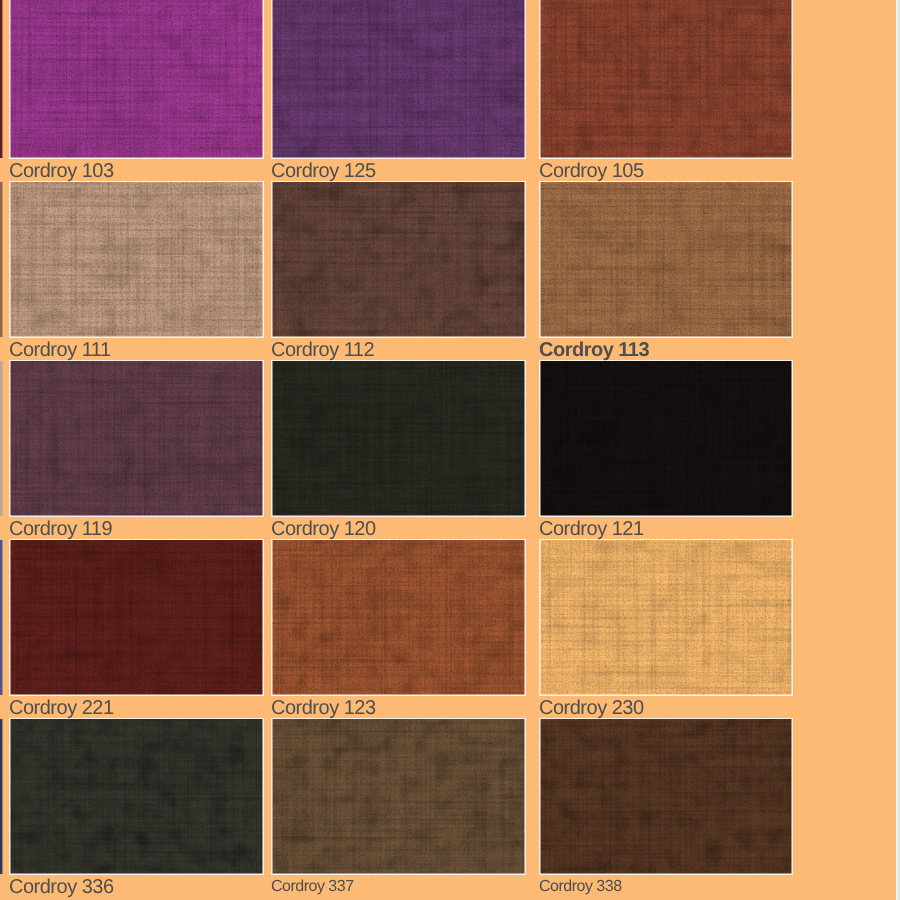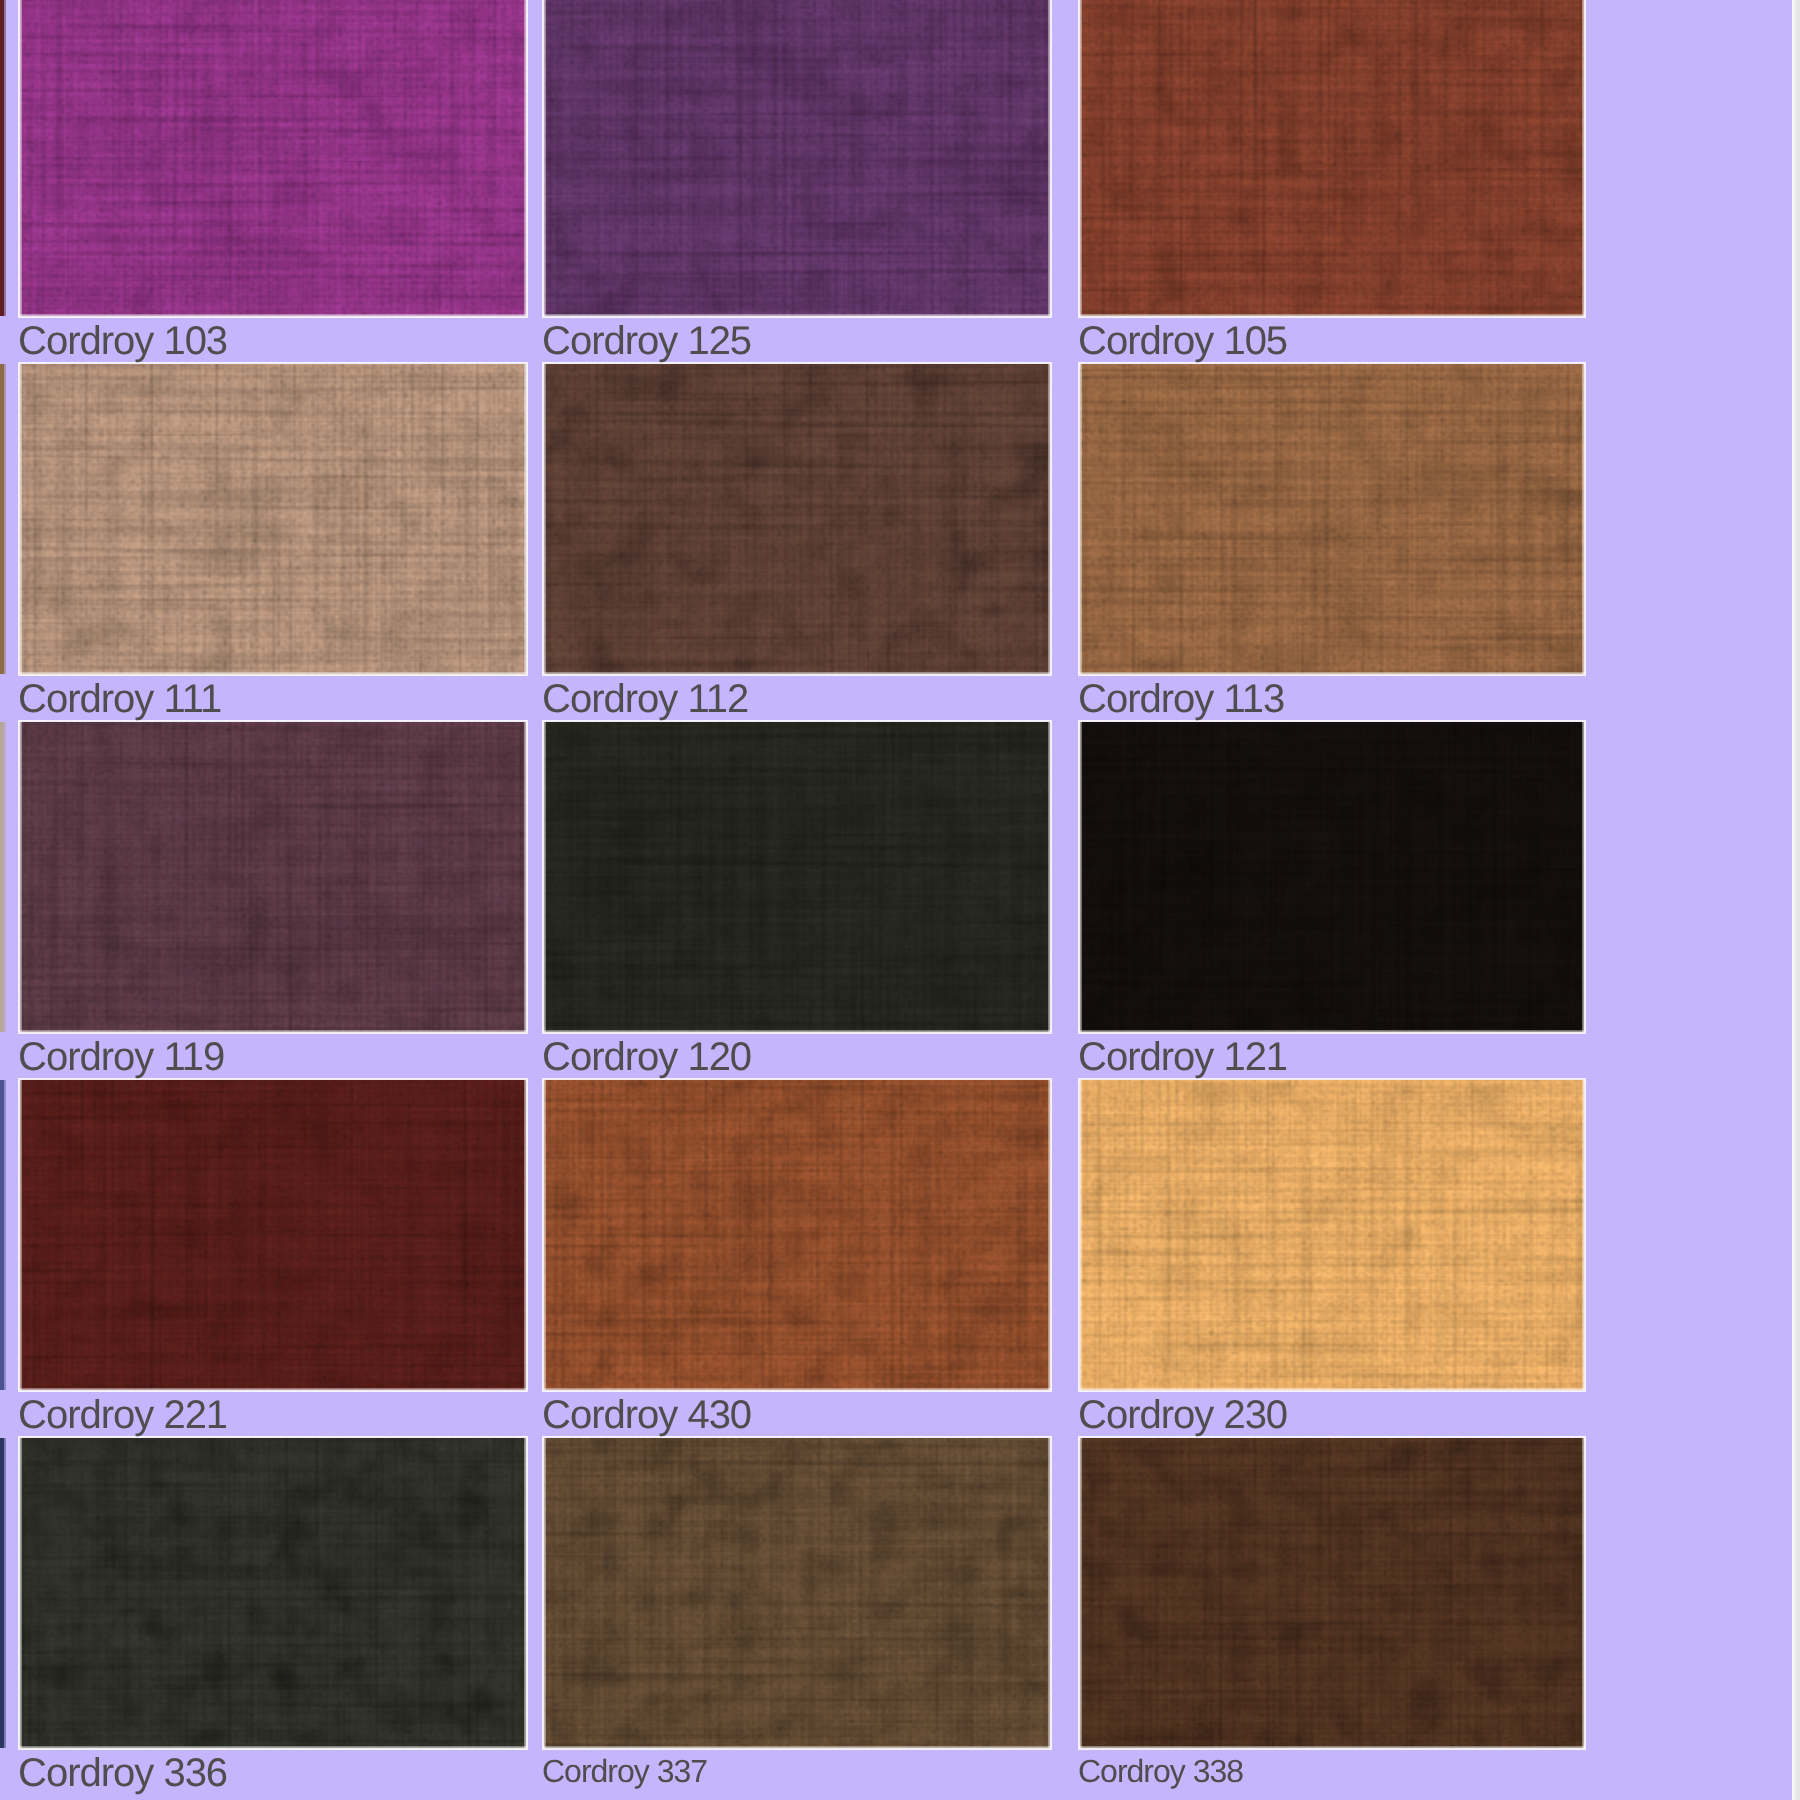--- a/index.html
+++ b/index.html
@@ -2,21 +2,21 @@
 <html><head>
 <meta charset="utf-8">
 <title>Cordroy fabric swatch page</title>
 <style>
   html,body{margin:0;padding:0;}
   body{width:900px;height:900px;overflow:hidden;background:#ffffff;
        font-family:"Liberation Sans",sans-serif;
        -webkit-font-smoothing:antialiased;
        text-rendering:geometricPrecision;}
   #sheet{position:absolute;left:0;top:0;width:896px;height:900px;
-         background:#c4b5fd;overflow:hidden;}
+         background:#fdba74;overflow:hidden;}
   #page-edge{position:absolute;left:896px;top:0;width:4px;height:900px;
         background:linear-gradient(to right,#fbfbfa 0px,#f2f2f2 1px,#e8e8e8 2px,#e2e2e2 4px);}
   .sliver{position:absolute;left:0px;width:2px;}
   .sliver::after{content:"";position:absolute;left:2px;top:0;width:1px;height:100%;
                  background:inherit;opacity:0.45;}
   .cell{position:absolute;}
   .cell::before,.cell::after{content:"";position:absolute;pointer-events:none;}
   .cell::before{left:-1px;right:-1px;top:-1px;height:2px;
      background:linear-gradient(to bottom,
        rgba(254,253,250,0.97),rgba(254,253,250,0.32));}
@@ -946,24 +946,24 @@
         </div>
         <span class="vfade l"></span>
         <span class="vfade r"></span>
       </div>
     </div>
 <div class="label" style="left: 9px; top: 161px; color: rgb(78, 78, 78); font-size: 20px;">Cordroy 103</div>
     <div class="label" style="left: 271px; top: 161px; color: rgb(78, 78, 78); font-size: 20px;">Cordroy 125</div>
     <div class="label" style="left: 539px; top: 161px; color: rgb(78, 78, 78); font-size: 20px;">Cordroy 105</div>
     <div class="label" style="left: 9px; top: 340px; color: rgb(78, 78, 78); font-size: 20px;">Cordroy 111</div>
     <div class="label" style="left: 271px; top: 340px; color: rgb(78, 78, 78); font-size: 20px;">Cordroy 112</div>
-    <div class="label" style="left: 539px; top: 340px; color: rgb(78, 78, 78); font-size: 20px;">Cordroy 113</div>
+    <div class="label" style="left: 539px; top: 340px; color: rgb(78, 78, 78); font-size: 20px; font-weight: bold;">Cordroy 113</div>
     <div class="label" style="left: 9px; top: 519px; color: rgb(78, 78, 78); font-size: 20px; text-align: center;">Cordroy 119</div>
     <div class="label" style="left: 271px; top: 519px; color: rgb(78, 78, 78); font-size: 20px;">Cordroy 120</div>
     <div class="label" style="left: 539px; top: 519px; color: rgb(78, 78, 78); font-size: 20px;">Cordroy 121</div>
     <div class="label" style="left: 9px; top: 698px; color: rgb(78, 78, 78); font-size: 20px;">Cordroy 221</div>
-    <div class="label" style="left: 271px; top: 698px; color: rgb(78, 78, 78); font-size: 20px;">Cordroy 430</div>
+    <div class="label" style="left: 271px; top: 698px; color: rgb(78, 78, 78); font-size: 20px;">Cordroy 123</div>
     <div class="label" style="left: 539px; top: 698px; color: rgb(78, 78, 78); font-size: 20px;">Cordroy 230</div>
     <div class="label" style="left: 9px; top: 877px; color: rgb(78, 78, 78); font-size: 20px;">Cordroy 336</div>
     <div class="label" style="left: 271px; top: 877px; color: rgb(78, 78, 78); font-size: 16px;">Cordroy 337</div>
     <div class="label" style="left: 539px; top: 877px; color: rgb(78, 78, 78); font-size: 16px;">Cordroy 338</div>
   </div>
 <div id="page-edge"></div>
 
 </body></html>

